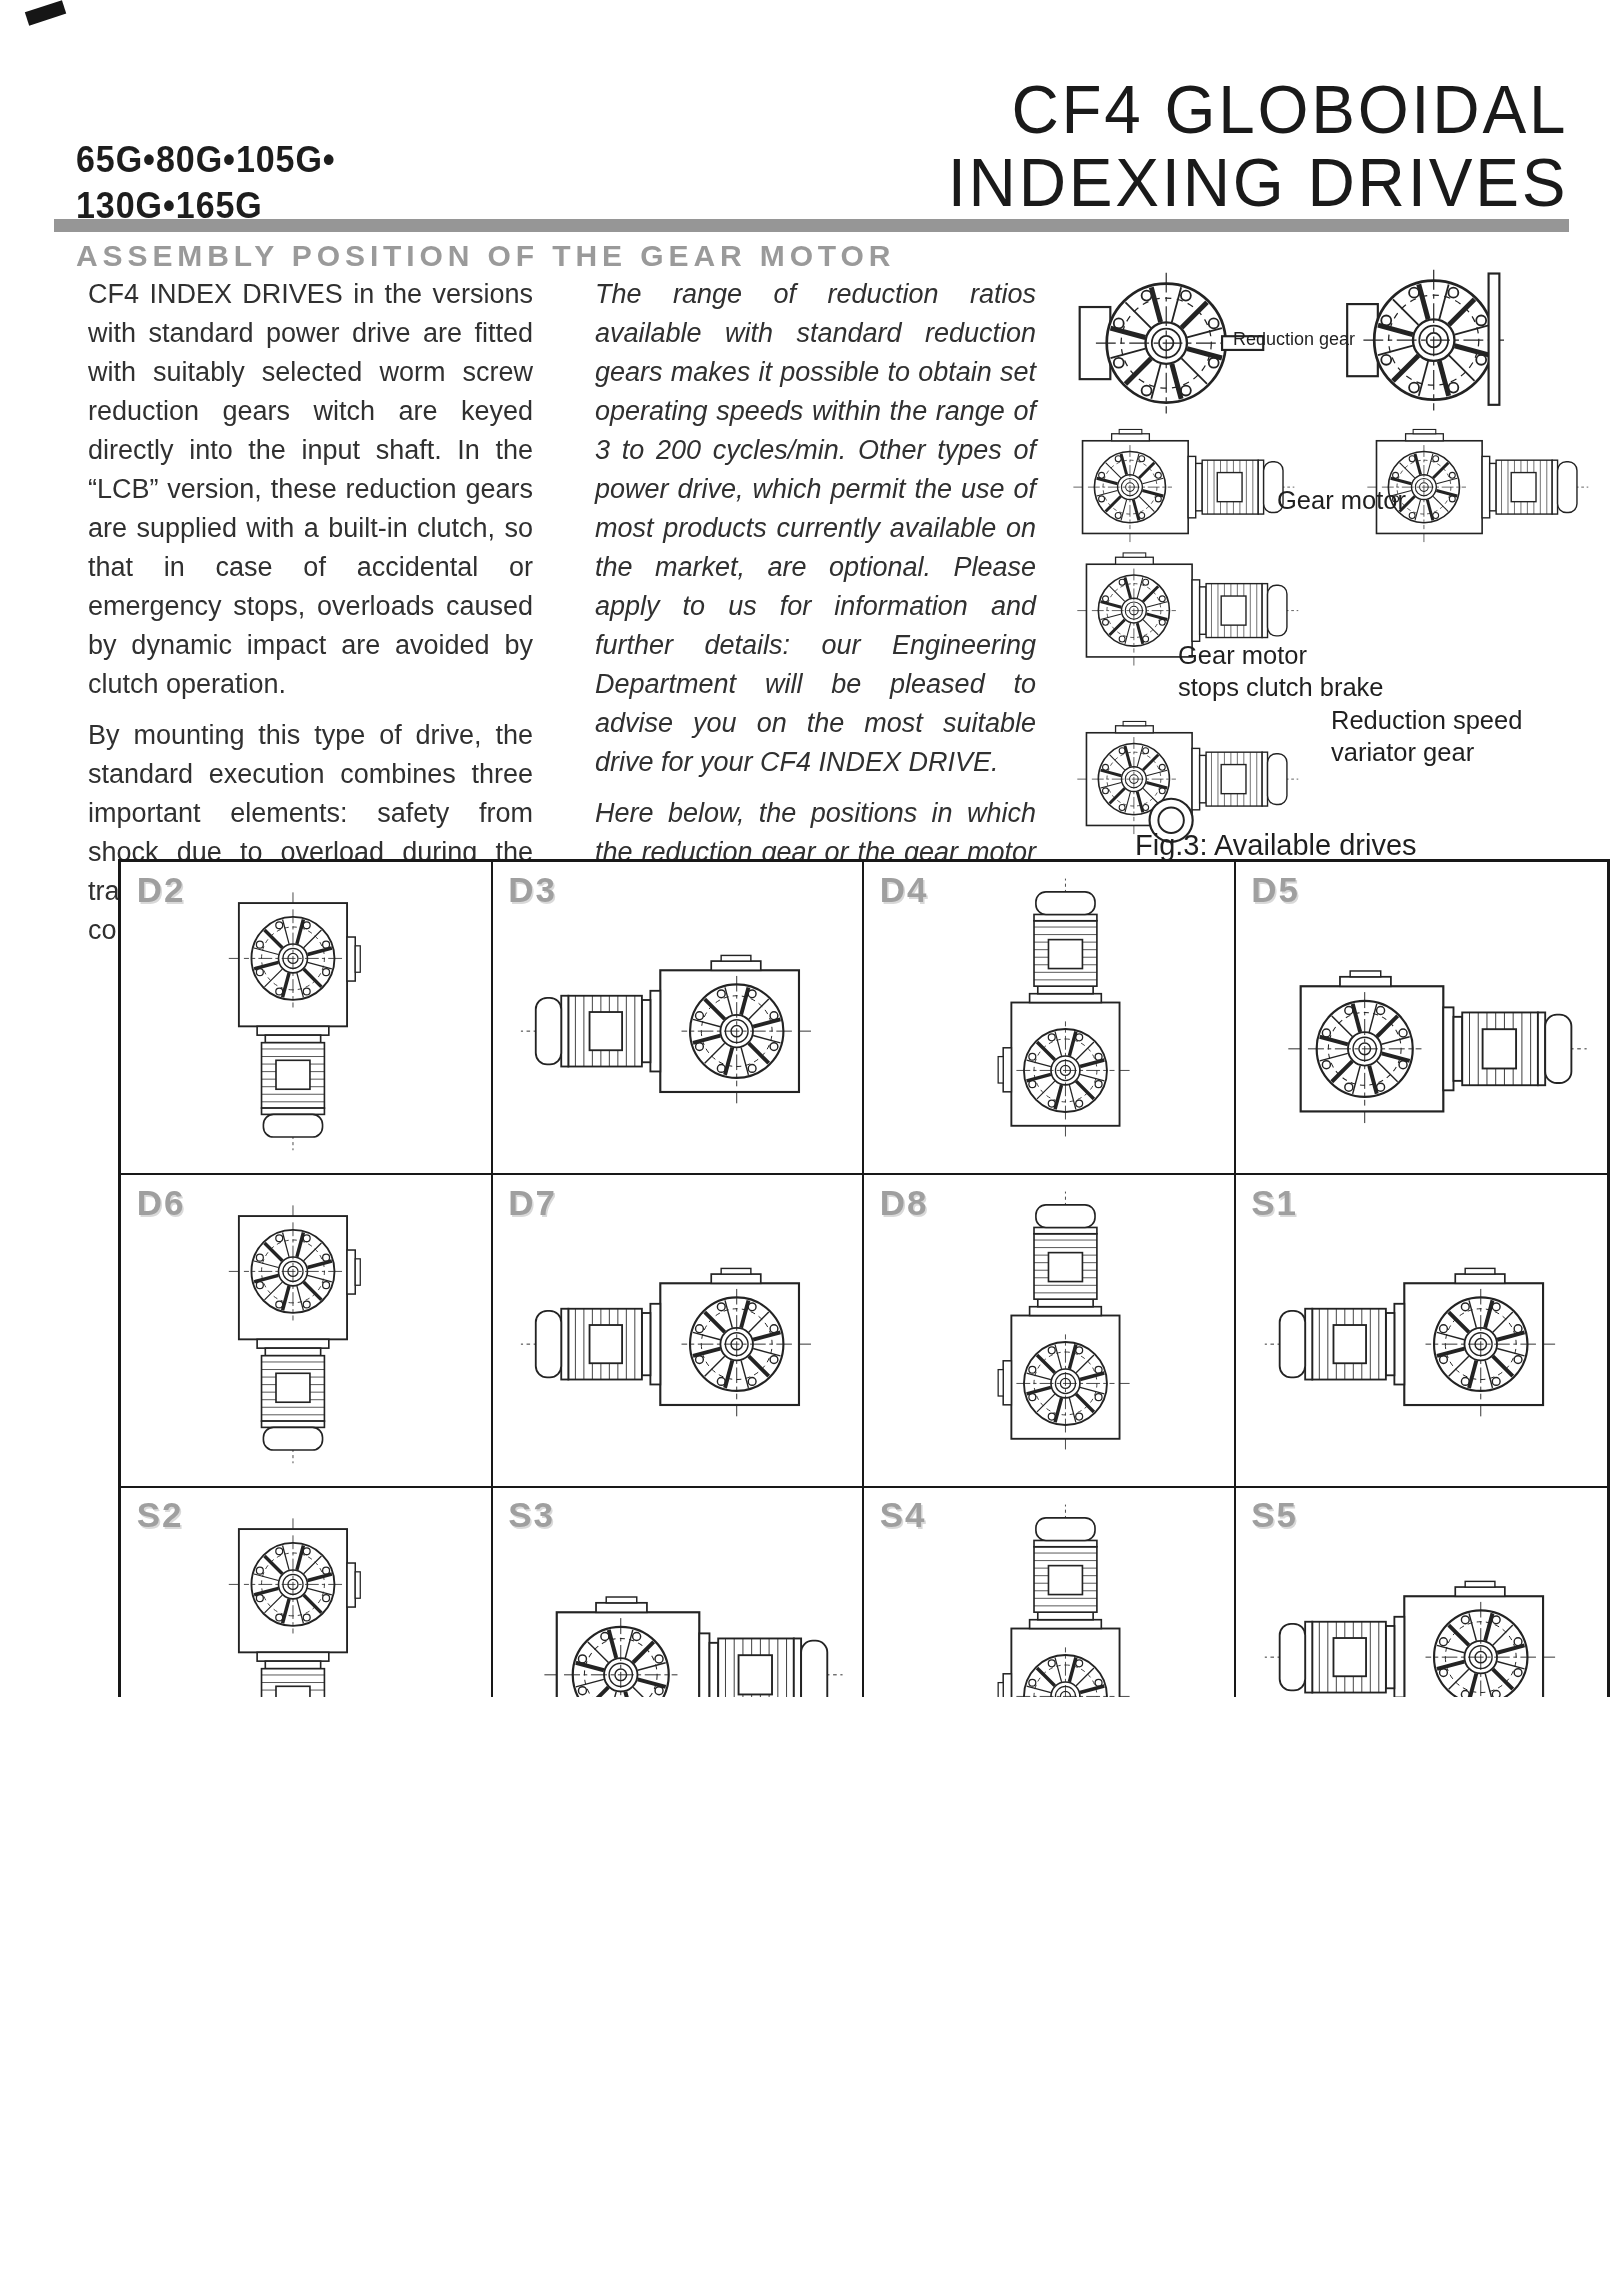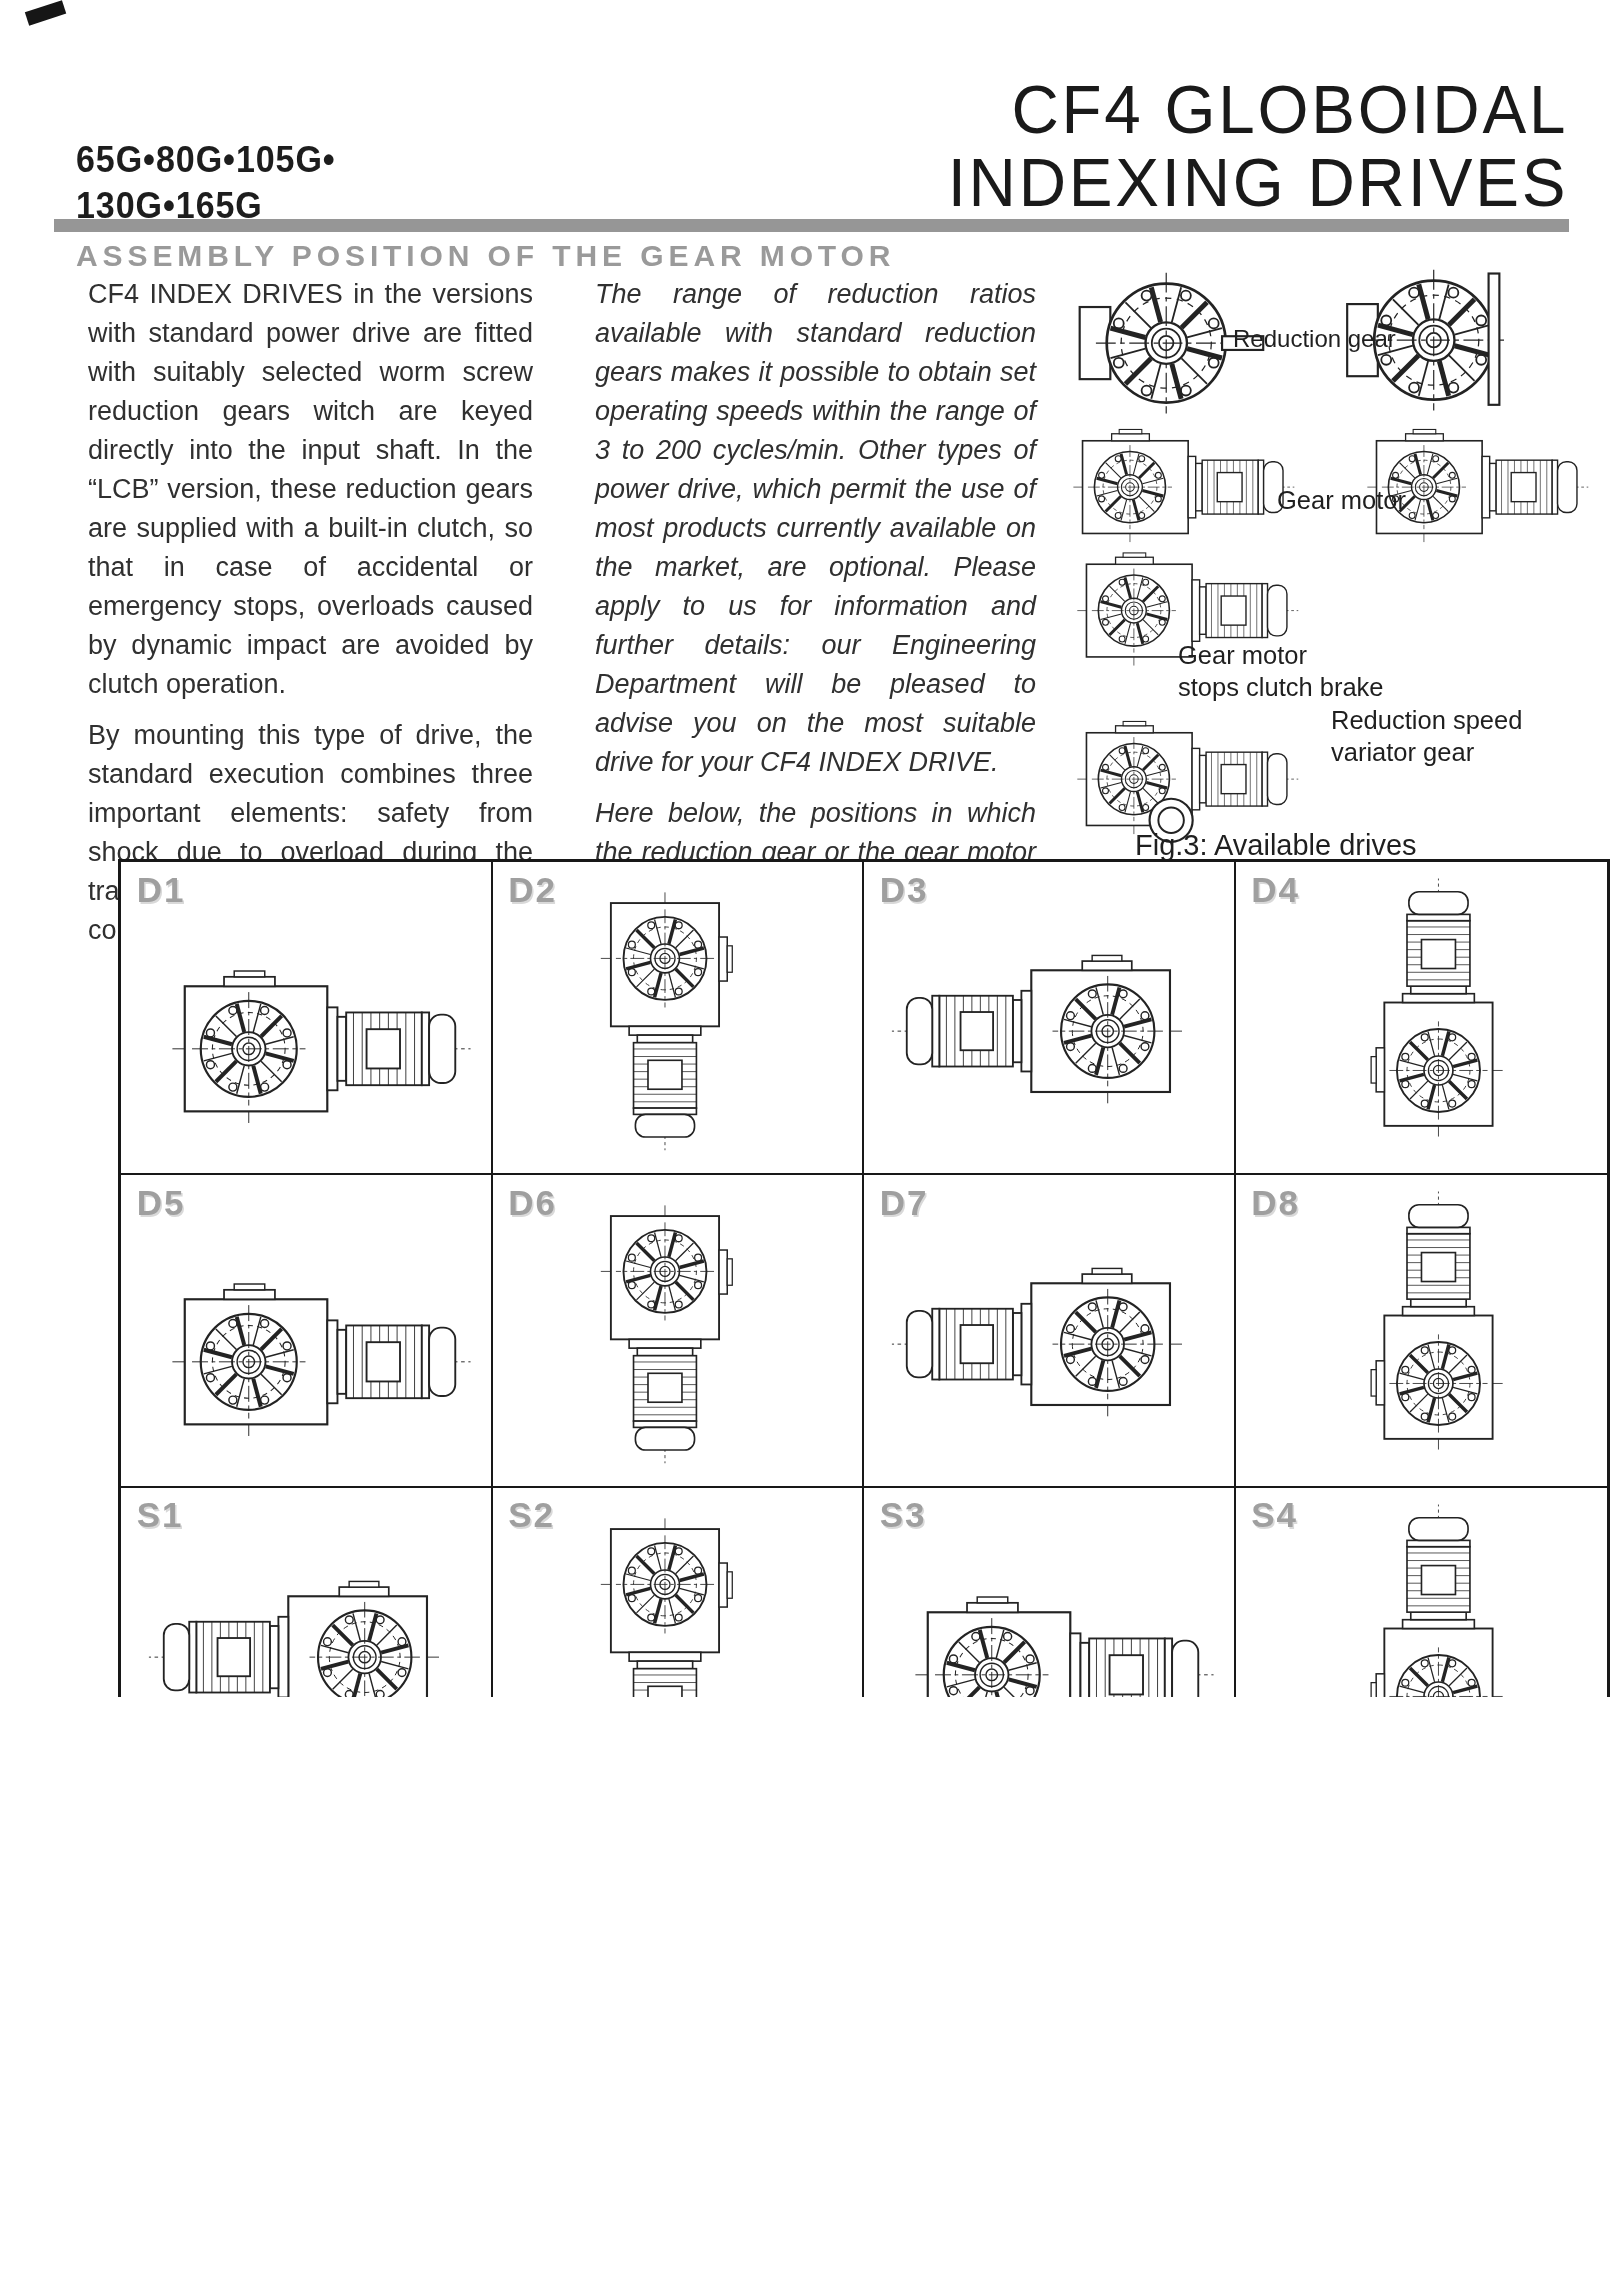--- a/index.html
+++ b/index.html
@@ -149,39 +149,33 @@
     <rect class="ln" x="152" y="88" width="42" height="14" stroke-width="2.2"></rect>
     <use href="#flangeSym" transform="translate(368,92) scale(0.92)"></use>
     <rect class="ln" x="424" y="24" width="11" height="134" stroke-width="2.2"></rect>
     <use href="#gm" transform="translate(58,242) scale(0.55)"></use>
     <use href="#gm" transform="translate(358,242) scale(0.55)"></use>
     <use href="#gm" transform="translate(62,368) scale(0.55)"></use>
     <use href="#gm" transform="translate(62,540) scale(0.55)"></use>
     <circle class="ln" cx="100" cy="582" r="22" stroke-width="2.2"></circle>
     <circle class="ln" cx="100" cy="582" r="13" stroke-width="2"></circle>
   </svg>
-  <div class="fig3-label" style="left:1233px;top:323px;font-size:24px">Reduction gear</div>
+  <div class="fig3-label" style="left:1233px;top:323px;font-size:18px">Reduction gear</div>
   <div class="fig3-label" style="left:1277px;top:484px">Gear motor</div>
   <div class="fig3-label" style="left:1178px;top:639px">
     <div>Gear motor</div>
     <div>stops clutch brake</div>
   </div>
   <div class="fig3-label" style="left:1331px;top:704px">
     <div>Reduction speed</div>
     <div>variator gear</div>
   </div>
   <div class="fig3-caption">Fig.3: Available drives</div>
 
   <div class="grid">
-      <div class="cell">
-        <span class="cell-label">D1</span>
-        <svg viewBox="0 0 376 316">
-          <use href="#gm" transform="translate(130,190) scale(0.74)"></use>
-        </svg>
-      </div>
       <div class="cell">
         <span class="cell-label">D2</span>
         <svg viewBox="0 0 376 316">
           <use href="#gm" transform="translate(175,98) scale(0.64) rotate(90)"></use>
         </svg>
       </div>
       <div class="cell">
         <span class="cell-label">D3</span>
         <svg viewBox="0 0 376 316">
           <use href="#gm" transform="translate(248,172) scale(0.72) scale(-1,1)"></use>

